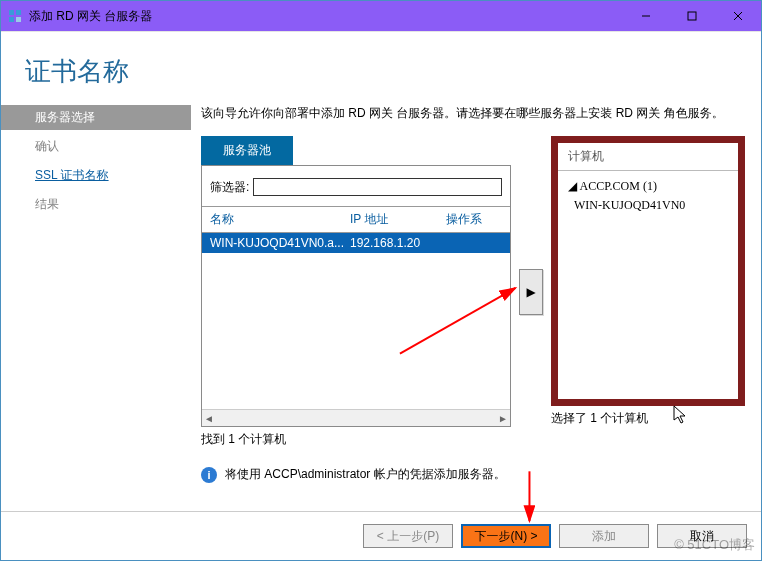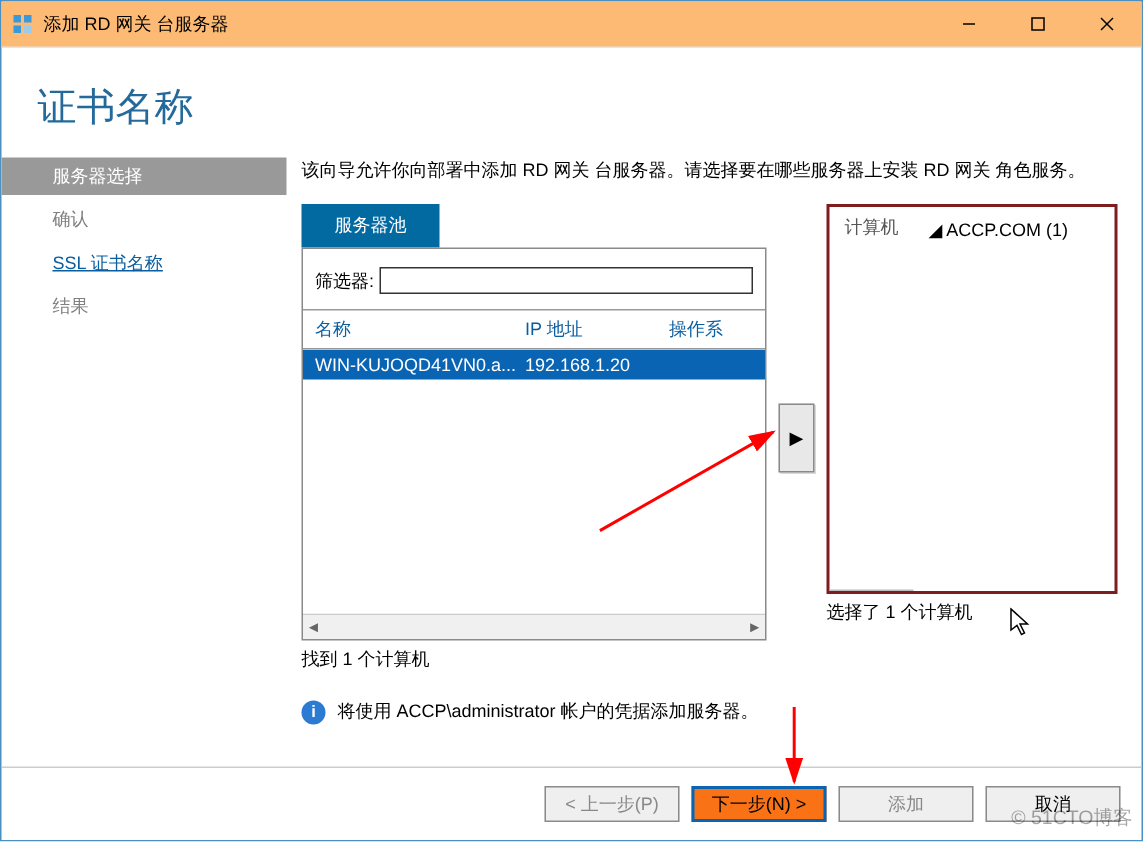--- a/index.html
+++ b/index.html
@@ -19,21 +19,21 @@
     display: flex;
     flex-direction: column;
     overflow: hidden;
   }
   
   .title-bar {
     height: 30px;
     display: flex;
     align-items: center;
     padding-left: 6px;
-    background: #fdba74;
+    background: #8b5cf6;
     border-bottom: 1px solid #e5e5e5;
     flex: 0 0 auto;
   }
   .title-bar .app-icon {
     width: 16px; height: 16px;
     margin-right: 6px;
     display: inline-flex; align-items: center; justify-content: center;
   }
   .title-bar .title-text {
     font-size: 12px;
@@ -210,25 +210,26 @@
   }
 
   
   .selected-area {
     flex: 1 1 auto;
     display: flex;
     flex-direction: column;
   }
   .selected-label { font-size: 12px; margin: 8px 0 4px 2px; }
   .selected-box {
-    border: 2px solid #7f1d1d;
+    border: 7px solid #7f1d1d;
     height: 256px;
     display: flex;
-    flex-direction: row;
-    font-size: 12px;
+    flex-direction: column;
+    font-size: 12px;
+    font-family: Liberation Serif, serif;
   }
   .selected-header {
     padding: 5px 10px;
     color: #555;
     border-bottom: 1px solid #bbb;
   }
   .selected-body {
     flex: 1 1 auto;
     padding: 6px 10px;
   }
@@ -402,20 +403,23 @@
         </div>
 
         <div class="selected-area">
           <div class="selected-box">
             <div class="selected-header">计算机</div>
             <div class="selected-body">
               <div class="tree-node">
                 <span>◢</span>
                 <span>ACCP.COM (1)</span>
               </div>
+              <div class="tree-node tree-child">
+                <span>WIN-KUJOQD41VN0</span>
+              </div>
             </div>
           </div>
           <div class="selected-count">选择了 1 个计算机</div>
         </div>
 
       </div>
 
       <div class="info-line">
         <span class="info-icon">i</span>
         <span>将使用 ACCP\administrator 帐户的凭据添加服务器。</span>

